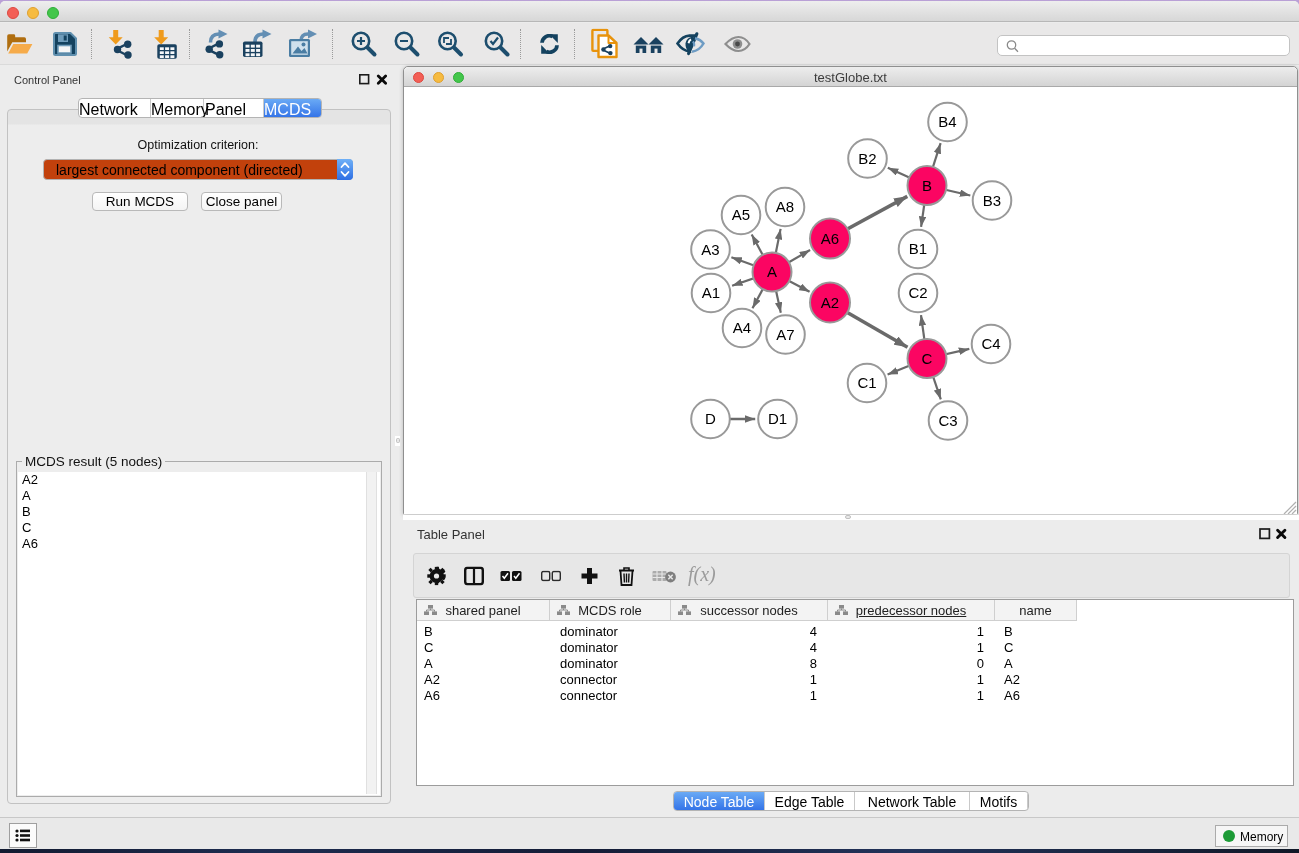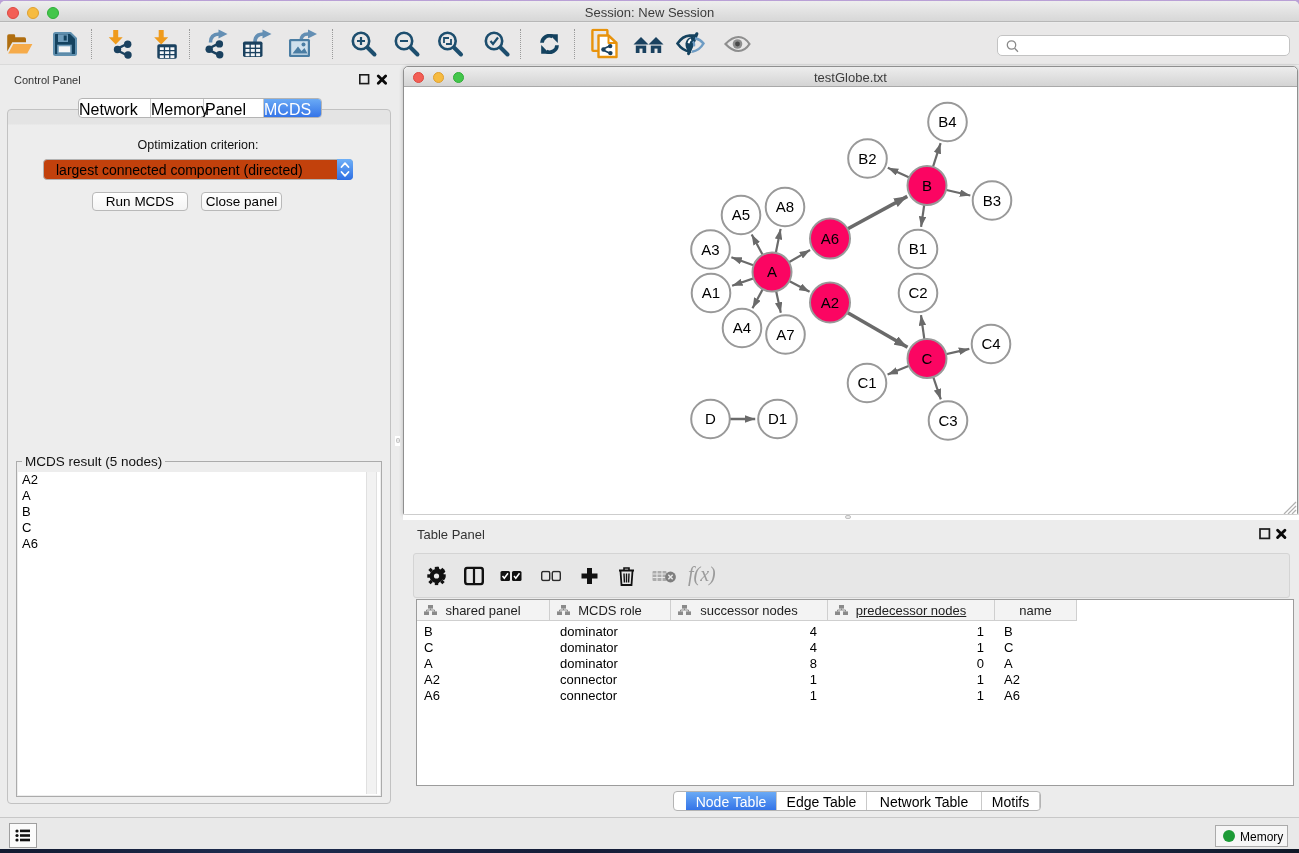--- a/index.html
+++ b/index.html
@@ -77,41 +77,40 @@
   background:#fff; border:1px solid #9c9c9c; }
 #thead { position:absolute; left:0; top:0; height:21px; background:#f3f3f3;
   border-bottom:1px solid #cfcfcf; }
 .hcell { position:absolute; top:0; height:20px; border-right:1px solid #cfcfcf;
   font-size:13px; color:#222; text-align:center; padding-top:3px; }
 .tr { position:absolute; font-size:13px; color:#000; height:16px; }
 #ttabs { position:absolute; left:270px; top:270px; height:20px; display:flex;
   border:1px solid #b4b4b4; border-radius:4px; background:#fff; overflow:hidden; }
 #ttabs .tab { font-size:14px; color:#000; text-align:center; padding-top:2px;
   border-right:1px solid #c9c9c9; height:100%; }
-#ttabs .tab.sel { background:linear-gradient(#6aaaf5,#3474e8); color:#fff;margin-left:12px; }
+#ttabs .tab.sel { background:linear-gradient(#6aaaf5,#3474e8); color:#fff; }
 
 #statusbar { position:absolute; left:0; top:816px; width:100%; height:32px;
   background:#e9e9e9; border-top:1px solid #c8c8c8; }
 #listbtn { position:absolute; left:9px; top:5px; width:28px; height:25px;
   background:#fbfbfb; border:1px solid #9f9f9f; }
 #membtn { position:absolute; right:11px; top:7px; width:73px; height:22px;
   background:#f6f6f6; border:1px solid #ababab; font-size:12px; color:#000; }
 #membtn .dot { position:absolute; left:7px; top:4px; width:12px; height:12px;
   border-radius:50%; background:#1d9b37; }
 #membtn .mtext { position:absolute; left:24px; top:4px; }
 </style>
 </head>
 <body>
 <div id="deskbottom"></div>
 <div id="win">
   <div id="titlebar">
     <div class="tl" style="left:7px; background:#f35f56; border:0.5px solid #dd4941;"></div>
     <div class="tl" style="left:27px; background:#f6bb40; border:0.5px solid #e0a02f;"></div>
     <div class="tl" style="left:47px; background:#43c64b; border:0.5px solid #2fae38;"></div>
-    <div class="title">Session: New Session</div>
   </div>
   <div id="toolbar">
     <svg style="left:6px;" width="28" height="22" viewBox="0 0 28 22">
         <path d="M1.2 18.5 L1.2 3 Q1.2 1.3 2.9 1.3 L7.8 1.3 Q9.2 1.3 9.2 2.7 L9.2 4.3 L18.3 4.3 Q20 4.3 20 6 L20 9.2 L6.3 9.2 L1.2 18.5 Z" fill="#b06e10"></path>
         <path d="M7.3 11.1 L26.4 11.1 L21.2 20.4 L2.2 20.4 Z" fill="#f6ab4a"></path>
       </svg>
     <svg style="left:53px;" width="24" height="24" viewBox="0 0 24 24">
         <path d="M1 2.5 Q1 1 2.5 1 L17.5 1 L23 6.5 L23 21.5 Q23 23 21.5 23 L2.5 23 Q1 23 1 21.5 Z" fill="#14425f" stroke="#5f8fae" stroke-width="2"></path>
         <rect x="5" y="2.3" width="10" height="7.7" fill="#6f9cba"></rect>
         <rect x="10.7" y="3.5" width="3" height="5" fill="#14425f"></rect>

